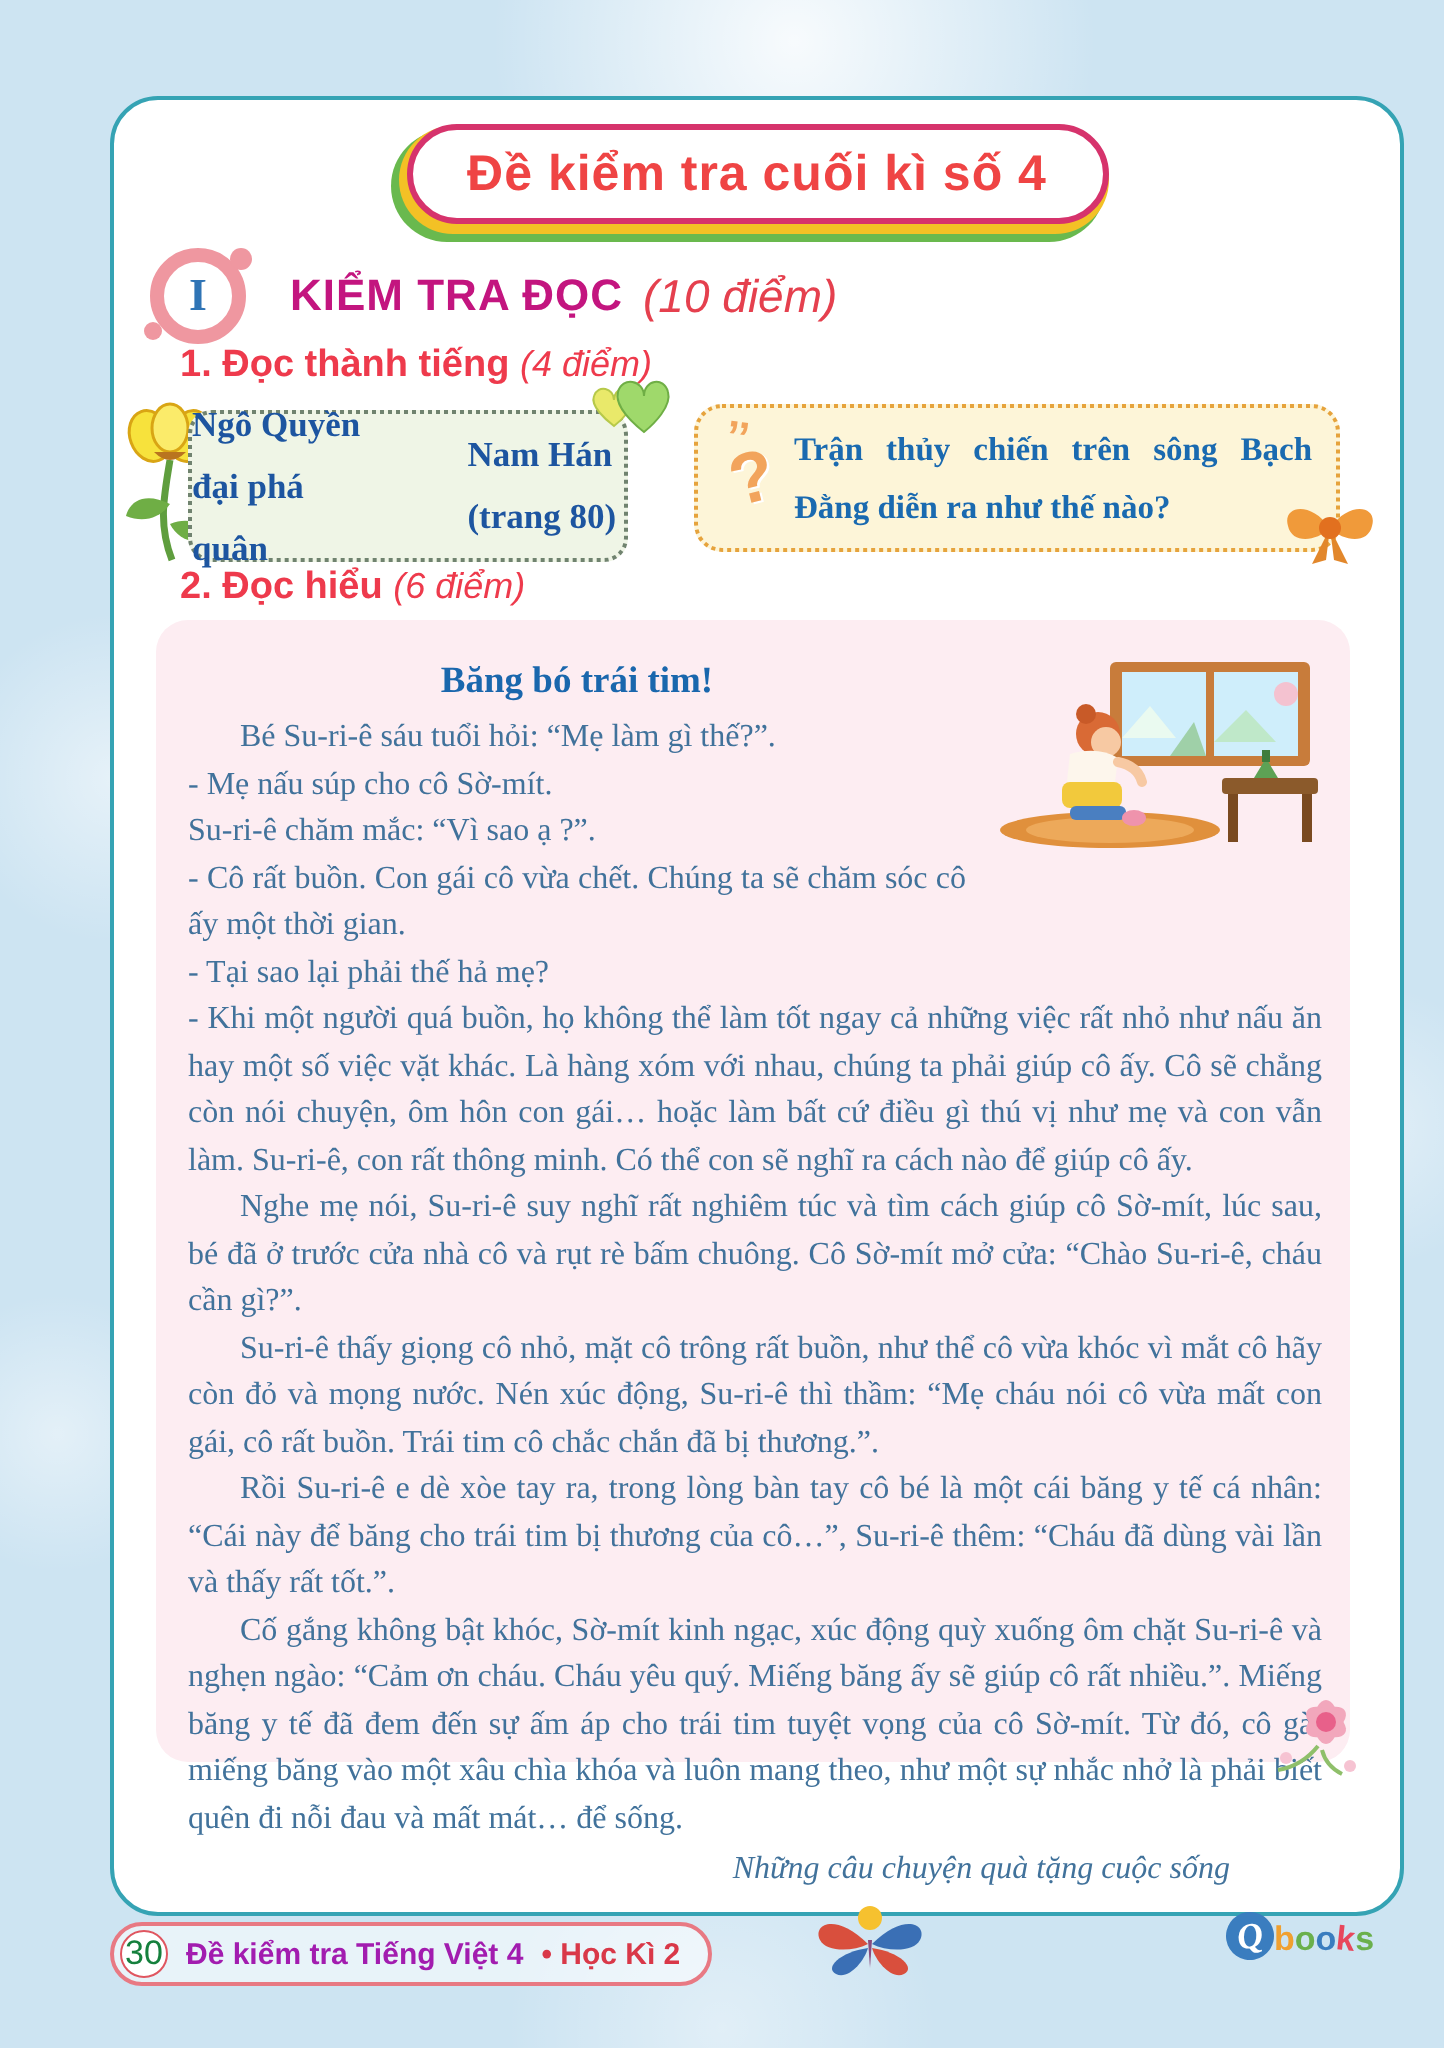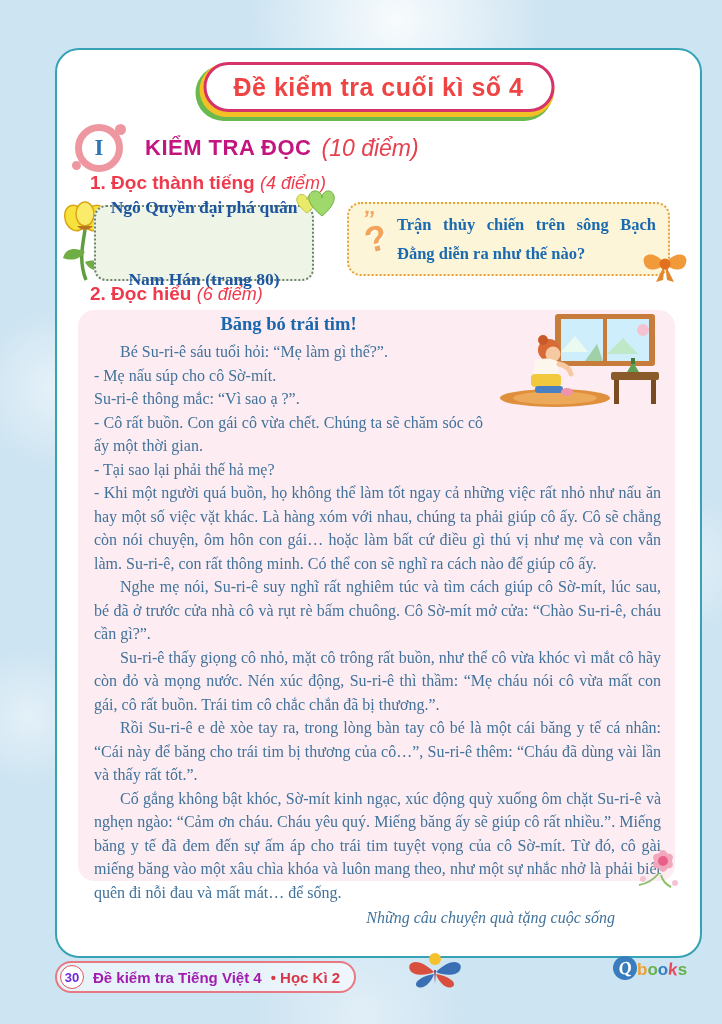--- a/index.html
+++ b/index.html
@@ -43,21 +43,21 @@
   .sec-points{margin-left:10px;font-size:23px;font-style:italic;color:#e5404e;font-weight:500;}
   
   .part-label{position:absolute;left:33px;font-size:19px;font-weight:bold;color:#ee3a4c;}
   .part-label i{font-weight:500;font-size:18px;font-style:italic;}
   .p1{top:122px;} .p2{top:233px;}
   
   .flower-left{position:absolute;left:-2px;top:148px;}
   .greenbox{
     position:absolute;left:37px;top:155px;width:216px;height:72px;
     background:#eff5e6;border:2px dotted #70836f;border-radius:12px;
-    display:flex;flex-direction:column;align-items:center;justify-content:center;
+    display:flex;flex-direction:row;align-items:center;justify-content:center;
     font-family:"Liberation Serif",serif;font-weight:bold;color:#1d55a0;font-size:17.5px;gap:41px;
   }
   .greenbox div{line-height:31px;}
   .hearts{position:absolute;left:236px;top:136px;}
   .yellowbox{
     position:absolute;left:290px;top:152px;width:323px;height:74px;
     background:#fdf5d8;border:2px dotted #e6a33c;border-radius:14px;
     display:flex;align-items:center;box-sizing:border-box;padding:4px 12px 4px 6px;
   }
   .qmark{width:42px;flex:0 0 42px;text-align:center;position:relative;}
@@ -67,39 +67,39 @@
     font-size:22px;font-weight:bold;transform:rotate(8deg);}
   .yellowbox .qtext{
     flex:1;font-family:"Liberation Serif",serif;font-weight:bold;color:#1a6ab0;
     font-size:16.5px;line-height:29px;text-align:justify;
   }
   .bow{position:absolute;left:582px;top:196px;}
   
   .story{
     position:absolute;left:21px;top:260px;width:597px;height:571px;
     background:#fdedf2;border-radius:16px;box-sizing:border-box;
-    padding:0 14px 4px 16px;
+    padding:17px 14px 4px 16px;
     font-family:"Liberation Serif",serif;color:#41729b;font-size:16px;line-height:23.5px;
   }
   .story .illu{float:right;width:168px;height:96px;margin:2px 0 4px 10px;}
   .story h3{margin:2px 0 4px 0;text-align:center;color:#1a67ad;font-size:18.5px;line-height:24px;}
   .story p{margin:0;text-align:justify;}
   .story p.indent{text-indent:26px;}
   .attribution{text-align:right;font-style:italic;padding-right:46px;margin-top:2px;}
   .story-flower{position:absolute;right:-10px;bottom:-8px;}
   
   .footer-pill{
     position:absolute;left:55px;top:961px;height:28px;
     border:2px solid #e87983;border-radius:16px;background:rgba(255,255,255,.55);
     display:inline-flex;align-items:center;padding:0 14px 0 3px;gap:9px;
   }
   .pagenum{
     width:22px;height:22px;border-radius:50%;border:1.5px solid #e05660;
     display:flex;align-items:center;justify-content:center;
-    color:#6d28d9;font-weight:bold;font-size:13px;background:#fff;
+    color:#15803d;font-weight:normal;font-size:17px;background:#fff;
   }
   .book-label{color:#a21caf;font-weight:bold;font-size:15px;}
   .sem-label{color:#d93848;font-weight:bold;font-size:15px;}
   .butterfly{position:absolute;left:406px;top:950px;}
   .qbook{position:absolute;left:613px;top:956px;display:flex;align-items:flex-end;}
   .qbook .qc{width:24px;height:24px;border-radius:50%;background:#3a7dbf;color:#fff;
     font-family:"Liberation Serif",serif;font-style:italic;font-weight:bold;font-size:18px;
     display:flex;align-items:center;justify-content:center;transform:rotate(-10deg);}
   .qbook .l{font-weight:bold;font-size:17px;line-height:20px;}
   .lb{color:#f0a030;} .lo1{color:#6ab04c;} .lo2{color:#3a7dbf;}
@@ -187,21 +187,21 @@
       <rect x="38" y="62" width="30" height="13" rx="4" fill="#f2c93c"></rect>
       <rect x="42" y="74" width="28" height="7" rx="3" fill="#4a7fc1"></rect>
       <ellipse cx="74" cy="80" rx="6" ry="4" fill="#ef93ac"></ellipse>
       <path d="M66,52 Q76,54 78,62" stroke="#f7c9a3" stroke-width="5" fill="none" stroke-linecap="round"></path>
     </svg>
     <h3>Băng bó trái tim!</h3>
     <div>
 
     <p class="indent">Bé Su-ri-ê sáu tuổi hỏi: “Mẹ làm gì thế?”.</p>
         <p>- Mẹ nấu súp cho cô Sờ-mít.</p>
-        <p>Su-ri-ê thông mắc: “Vì sao ạ ?”.</p>
+        <p>Su-ri-ê chăm mắc: “Vì sao ạ ?”.</p>
         <p>- Cô rất buồn. Con gái cô vừa chết. Chúng ta sẽ chăm sóc cô ấy một thời gian.</p>
         <p>- Tại sao lại phải thế hả mẹ?</p>
         <p>- Khi một người quá buồn, họ không thể làm tốt ngay cả những việc rất nhỏ như nấu ăn hay một số việc vặt khác. Là hàng xóm với nhau, chúng ta phải giúp cô ấy. Cô sẽ chẳng còn nói chuyện, ôm hôn con gái… hoặc làm bất cứ điều gì thú vị như mẹ và con vẫn làm. Su-ri-ê, con rất thông minh. Có thể con sẽ nghĩ ra cách nào để giúp cô ấy.</p>
         <p class="indent">Nghe mẹ nói, Su-ri-ê suy nghĩ rất nghiêm túc và tìm cách giúp cô Sờ-mít, lúc sau, bé đã ở trước cửa nhà cô và rụt rè bấm chuông. Cô Sờ-mít mở cửa: “Chào Su-ri-ê, cháu cần gì?”.</p>
         <p class="indent">Su-ri-ê thấy giọng cô nhỏ, mặt cô trông rất buồn, như thể cô vừa khóc vì mắt cô hãy còn đỏ và mọng nước. Nén xúc động, Su-ri-ê thì thầm: “Mẹ cháu nói cô vừa mất con gái, cô rất buồn. Trái tim cô chắc chắn đã bị thương.”.</p>
         <p class="indent">Rồi Su-ri-ê e dè xòe tay ra, trong lòng bàn tay cô bé là một cái băng y tế cá nhân: “Cái này để băng cho trái tim bị thương của cô…”, Su-ri-ê thêm: “Cháu đã dùng vài lần và thấy rất tốt.”.</p>
         <p class="indent">Cố gắng không bật khóc, Sờ-mít kinh ngạc, xúc động quỳ xuống ôm chặt Su-ri-ê và nghẹn ngào: “Cảm ơn cháu. Cháu yêu quý. Miếng băng ấy sẽ giúp cô rất nhiều.”. Miếng băng y tế đã đem đến sự ấm áp cho trái tim tuyệt vọng của cô Sờ-mít. Từ đó, cô gài miếng băng vào một xâu chìa khóa và luôn mang theo, như một sự nhắc nhở là phải biết quên đi nỗi đau và mất mát… để sống.</p>
       </div>
     <div class="attribution">Những câu chuyện quà tặng cuộc sống</div>
     <svg class="story-flower" width="54" height="46" viewBox="0 0 54 46">

